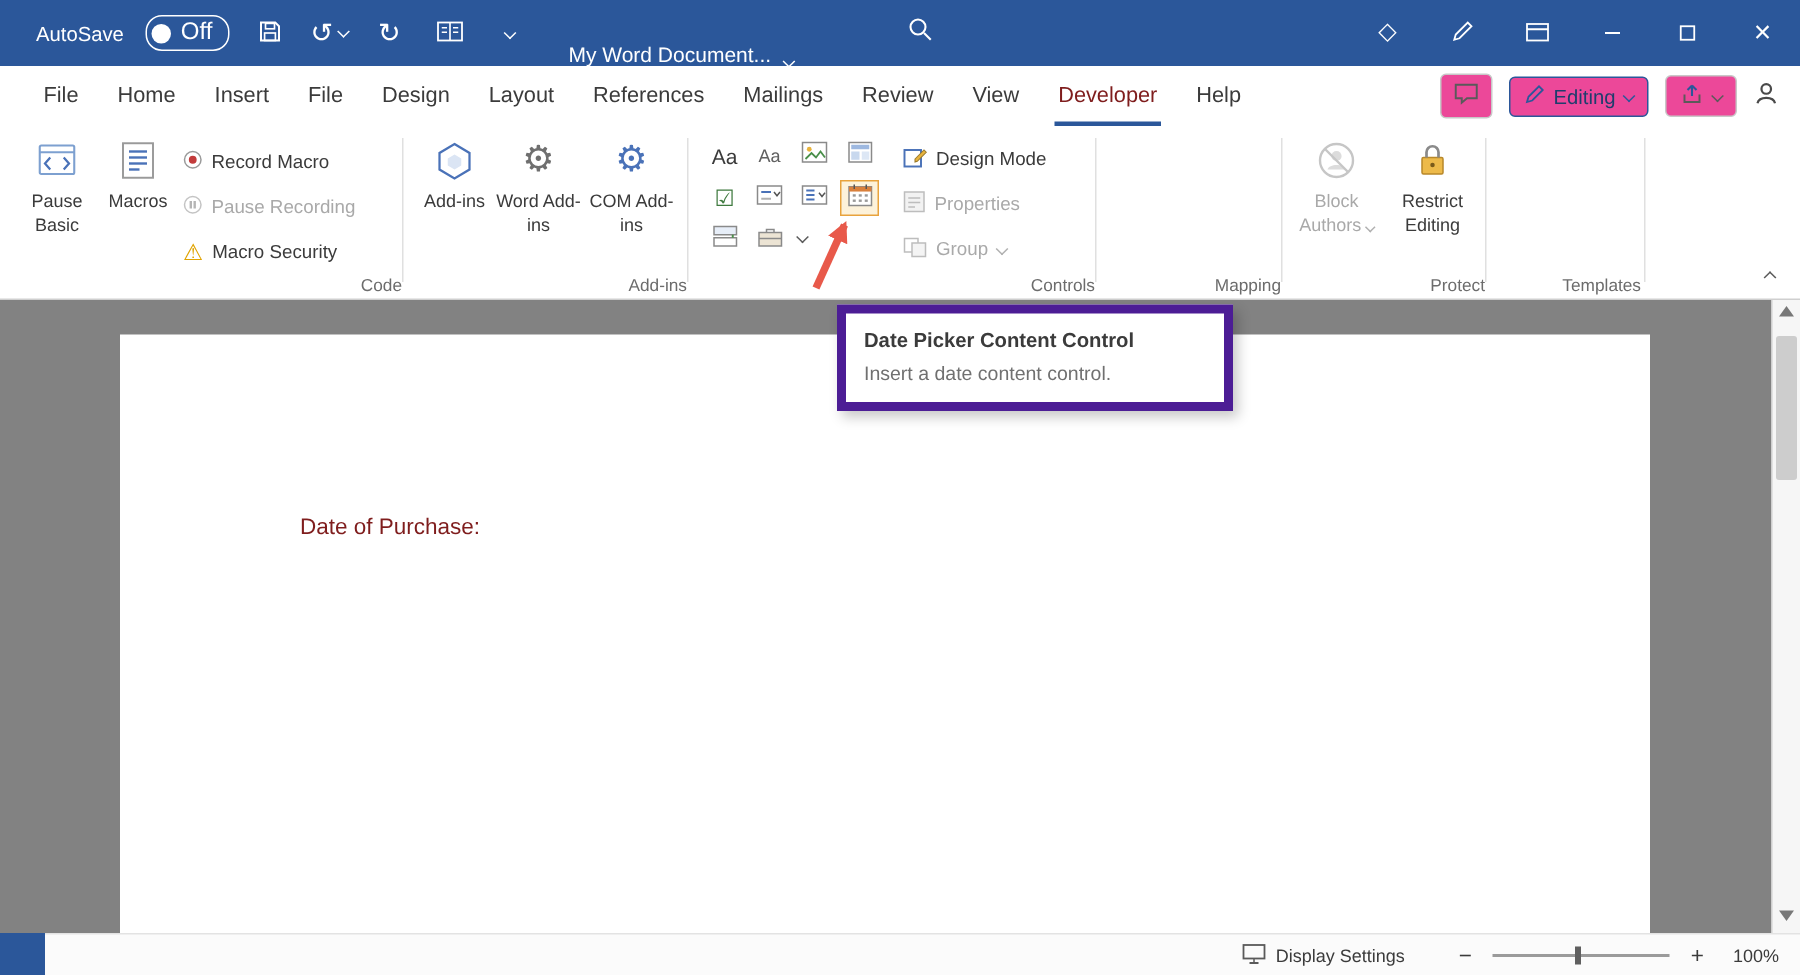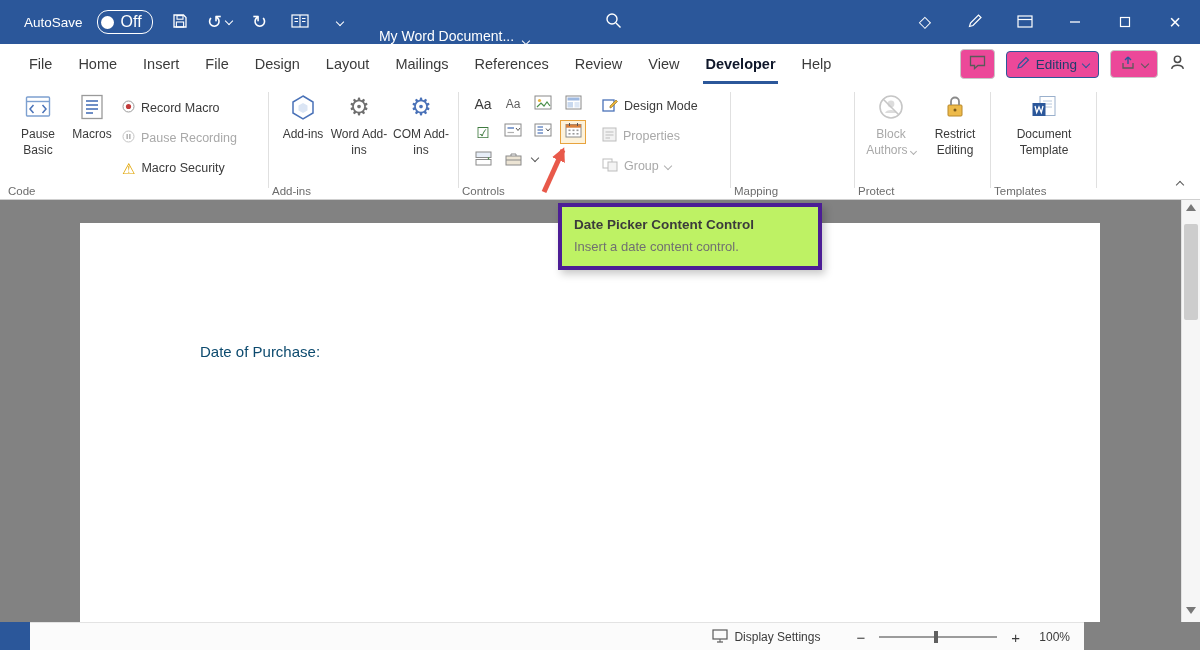--- a/index.html
+++ b/index.html
@@ -20,61 +20,61 @@
 .chev.up{transform:rotate(-135deg)}
 .tb-title{position:absolute;left:454px;top:0;height:44px;transform:translateX(-50%);display:flex;align-items:flex-end;gap:9px;font-size:14px;cursor:pointer}
 .tb-search{position:absolute;left:598px;top:7px;width:30px;height:30px;display:flex;align-items:center;justify-content:center;cursor:pointer}
 .tb-right{position:absolute;right:0;top:0;height:44px;display:flex}
 .tb-right .tbtn{width:50px;height:44px}
 .glyph{line-height:1}
 
 
 .tabrow{position:absolute;left:0;top:44px;width:1200px;height:40px;background:#fff;display:flex;align-items:stretch;padding-left:16px;font-size:14.5px;color:#3b3b3b;z-index:39}
 .tab{padding:0 13px;display:flex;align-items:center;cursor:pointer;position:relative;white-space:nowrap}
-.tab.active{font-weight:bold;color:#0f172a}
+.tab.active{font-weight:normal;color:#7f1d1d}
 .tab.active::after{content:"";position:absolute;left:11px;right:11px;bottom:0;height:3px;background:#2b579a}
 .tabrow-right{position:absolute;right:14px;top:0;height:40px;display:flex;align-items:center;gap:11px}
 .pill{display:flex;align-items:center;gap:6px;border:1px solid #c8c8c8;border-radius:4px;padding:4px 9px;cursor:pointer;font-size:13.5px;color:#3b3b3b;background:#ec4899}
 .pill.blue{border-color:#2b579a;color:#1f3d6d}
 
 
 .ribbon{position:absolute;left:0;top:84px;width:1200px;height:116px;background:#fff;border-bottom:1px solid #cfcfcf;z-index:10}
 .rgroup{position:absolute;top:0;height:116px}
-.glabel{position:absolute;left:0;right:0;bottom:3px;text-align:left;font-size:11.5px;color:#6c6c6c}
+.glabel{position:absolute;left:0;right:0;bottom:3px;text-align:right;font-size:11.5px;color:#6c6c6c}
 .gdiv{position:absolute;top:8px;height:96px;width:1px;background:#e0e0e0}
 .bigbtn{position:absolute;top:2px;display:flex;flex-direction:column;align-items:center;gap:5px;padding-top:6px;cursor:pointer;text-align:center}
 .bigbtn .ic{height:30px;display:flex;align-items:center;justify-content:center}
 .bigbtn .lbl{font-size:12px;line-height:1.3;color:#3b3b3b}
 .bigbtn.dis{cursor:default}
 .bigbtn.dis .lbl{color:#a9a9a9}
 .smallbtn{position:absolute;display:flex;align-items:center;gap:6px;font-size:12.5px;color:#3b3b3b;cursor:pointer;height:24px;white-space:nowrap}
 .smallbtn.dis{color:#a9a9a9;cursor:default}
 .cbtn{position:absolute;width:26px;height:24px;display:flex;align-items:center;justify-content:center;cursor:pointer;border:1px solid transparent}
 .cbtn.hl{background:#fdf2da;border-color:#e8a33d}
 .collapse{position:absolute;right:10px;bottom:6px;width:20px;height:16px;display:flex;align-items:center;justify-content:center;cursor:pointer}
 
 
-.tooltip{position:absolute;left:558px;top:203px;width:264px;background:#bef264;border:4px solid #4c1d95;box-shadow:3px 4px 8px rgba(0,0,0,.22);padding:10px 12px 12px;z-index:50}
+.tooltip{position:absolute;left:558px;top:203px;width:264px;background:#ffffff;border:6px solid #4c1d95;box-shadow:3px 4px 8px rgba(0,0,0,.22);padding:10px 12px 12px;z-index:50}
 .tt-title{font-size:13.5px;font-weight:bold;color:#3b3b3b}
 .tt-body{font-size:13px;color:#707070;margin-top:7px}
 .arrow{position:absolute;left:532px;top:136px;z-index:55;pointer-events:none}
 
 
 .page{position:absolute;left:80px;top:223px;width:1020px;height:399px;background:#fff;z-index:1}
-.doc-text{position:absolute;left:120px;top:120px;font-size:15px;color:#0c4a6e}
+.doc-text{position:absolute;left:120px;top:120px;font-size:15px;color:#7f1d1d}
 
 
 .vscroll{position:absolute;left:1181px;top:200px;width:19px;height:422px;background:#f6f6f6;border-left:1px solid #e2e2e2;z-index:5}
 .sarrow{position:absolute;left:3px;width:12px;height:10px;cursor:pointer;display:flex;justify-content:center}
 .tri-up{width:0;height:0;border-left:5px solid transparent;border-right:5px solid transparent;border-bottom:7px solid #787878}
 .tri-down{width:0;height:0;border-left:5px solid transparent;border-right:5px solid transparent;border-top:7px solid #787878}
 .sthumb{position:absolute;left:2px;top:24px;width:14px;height:96px;background:#cdcdcd;border-radius:2px;cursor:grab}
 
 
-.statusbar{position:absolute;left:0;top:622px;width:1084px;height:28px;background:#fbfbfb;border-top:1px solid #e3e3e3;font-size:12px;color:#3b3b3b;z-index:40}
+.statusbar{position:absolute;left:0;top:622px;width:1200px;height:28px;background:#fbfbfb;border-top:1px solid #e3e3e3;font-size:12px;color:#3b3b3b;z-index:40}
 .corner{position:absolute;left:0;top:-1px;width:30px;height:29px;background:#2b579a}
 .sb-right{position:absolute;right:14px;top:0;height:28px;display:flex;align-items:center;gap:11px}
 .sb-item{display:flex;align-items:center;gap:6px;cursor:pointer;margin-right:22px}
 .zbtn{font-size:15px;cursor:pointer;color:#3b3b3b;padding:0 3px}
 .zoomtrack{position:relative;width:118px;height:2px;background:#9b9b9b;cursor:pointer}
 .zoomthumb{position:absolute;left:55px;top:-5px;width:4px;height:12px;background:#5f5f5f}
 .zoomlevel{width:36px;text-align:right;cursor:pointer}
 </style>
 </head>
 <body>
@@ -158,22 +158,22 @@
   </div>
 </div>
 
 <div class="tabrow">
   <span class="tab">File</span>
   <span class="tab">Home</span>
   <span class="tab">Insert</span>
   <span class="tab">File</span>
   <span class="tab">Design</span>
   <span class="tab">Layout</span>
+  <span class="tab">References</span>
   <span class="tab">Mailings</span>
-  <span class="tab">References</span>
   <span class="tab">Review</span>
   <span class="tab">View</span>
   <span class="tab active">Developer</span>
   <span class="tab">Help</span>
 
   <div class="tabrow-right">
     <span class="pill" style="padding:5px 8px">
       <span><svg width="17" height="15" viewBox="0 0 17 15">
             <path d="M1.5 1.5h14v9h-6.5l-3.5 3v-3h-4z" fill="none" stroke="#5a5a5a" stroke-width="1.3"></path>
           </svg></span>
@@ -400,33 +400,20 @@
             <line x1="5" y1="5" x2="21" y2="21" stroke="#c6c6c6" stroke-width="1.6"></line>
           </svg>
         </span>
       <span class="lbl"><span>Block Authors</span> <span class="chev gray" style="width:5px;height:5px"></span></span>
     </div>
     <div class="glabel">Protect</div>
   </div>
   <div class="gdiv" style="left:990px"></div>
 
   <div class="rgroup" style="left:994px;width:100px">
-    <div class="bigbtn" style="left:15px;width:70px">
-      <span class="ic">
-          <svg width="26" height="24" viewBox="0 0 26 24">
-            <rect x="9" y="1.5" width="15" height="19" fill="#fff" stroke="#9ab0cc"></rect>
-            <line x1="12" y1="6" x2="21" y2="6" stroke="#b8c8dc"></line>
-            <line x1="12" y1="9" x2="21" y2="9" stroke="#b8c8dc"></line>
-            <line x1="12" y1="12" x2="21" y2="12" stroke="#b8c8dc"></line>
-            <rect x="1.5" y="8" width="13" height="13" fill="#2b579a"></rect>
-            <path d="M4 11l1.7 6.5L8 12l2.3 5.5L12 11" fill="none" stroke="#fff" stroke-width="1.3"></path>
-          </svg>
-        </span>
-      <span class="lbl">Document Template</span>
-    </div>
     <div class="glabel">Templates</div>
   </div>
   <div class="gdiv" style="left:1096px"></div>
 
   <span class="collapse">
     <span class="chev dark up"></span>
   </span>
 </div>
 
 <svg class="arrow" width="52" height="62" viewBox="0 0 52 62">

